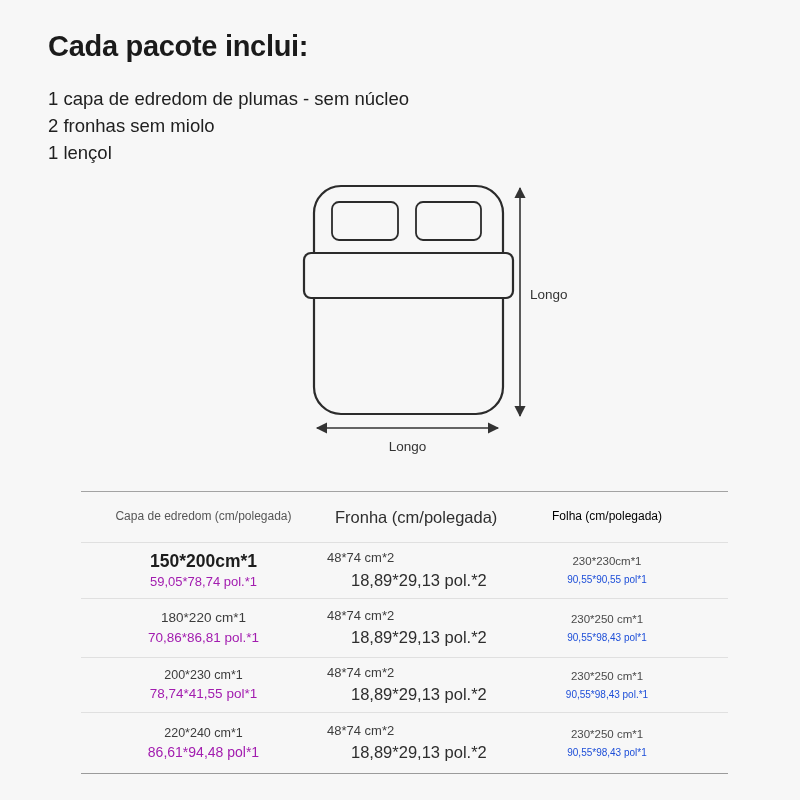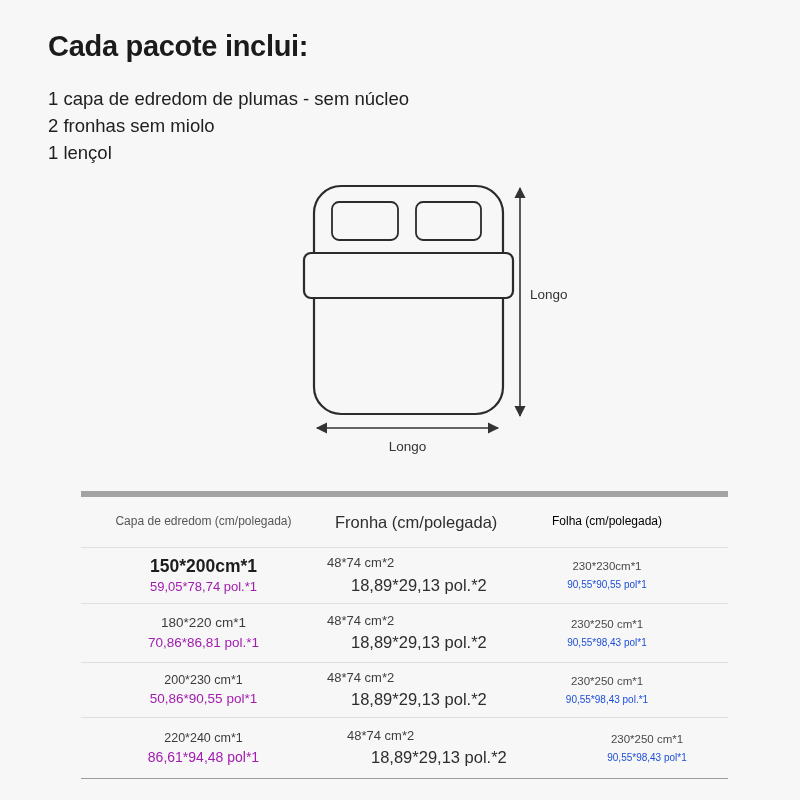--- a/index.html
+++ b/index.html
@@ -30,34 +30,34 @@
   .diagram svg { position:absolute; left:0; top:0; }
   .dim-label {
     position:absolute; font-size:13.5px; color:#333;
   }
   .longo-label { left:504px; top:117px; }
   .largo-label { left:288px; top:269px; width:187px; text-align:center; }
 
   
   .size-table {
     position:absolute; left:81px; top:491px; width:647px;
-    border-top:6px solid #a3a3a3;
+    border-top:1px solid #a3a3a3;
   }
   .trow {
     display:grid;
     grid-template-columns:245px 205px 197px;
     align-items:center;
     border-bottom:1px solid #e0e0e0;
     box-sizing:border-box;
   }
   .trow.header-row { height:51px; }
   .trow.row1 { height:56px; }
   .trow.row2 { height:59px; }
   .trow.row3 { height:55px; }
-  .trow.row4 { height:61px; border-bottom:1px solid #9b9b9b;gap:20px; }
+  .trow.row4 { height:61px; border-bottom:1px solid #9b9b9b; }
 
   .cell { line-height:1.15; }
   .col-capa  { text-align:center; }
   .col-fronha{ text-align:left; padding-left:1px; }
   .col-folha { text-align:center; padding-right:45px; }
 
   .h-capa  { font-size:12px;   color:#565656; }
   .h-fronha{ font-size:16.5px; color:#2f2f2f; padding-left:9px; }
   .h-folha { font-size:12px;   color:#000000; }
 
@@ -142,21 +142,21 @@
     </div>
     <div class="cell col-folha">
       <div class="folha-cm">230*250 cm*1</div>
       <div class="folha-pol">90,55*98,43 pol*1</div>
     </div>
   </div>
 
   <div class="trow row3">
     <div class="cell col-capa">
       <div class="capa-cm">200*230 cm*1</div>
-      <div class="capa-pol">50,86*90,55 pol*1</div>
+      <div class="capa-pol">78,74*41,55 pol*1</div>
     </div>
     <div class="cell col-fronha">
       <div class="fronha-cm">48*74 cm*2</div>
       <div class="fronha-pol">18,89*29,13 pol.*2</div>
     </div>
     <div class="cell col-folha">
       <div class="folha-cm">230*250 cm*1</div>
       <div class="folha-pol">90,55*98,43 pol.*1</div>
     </div>
   </div>

